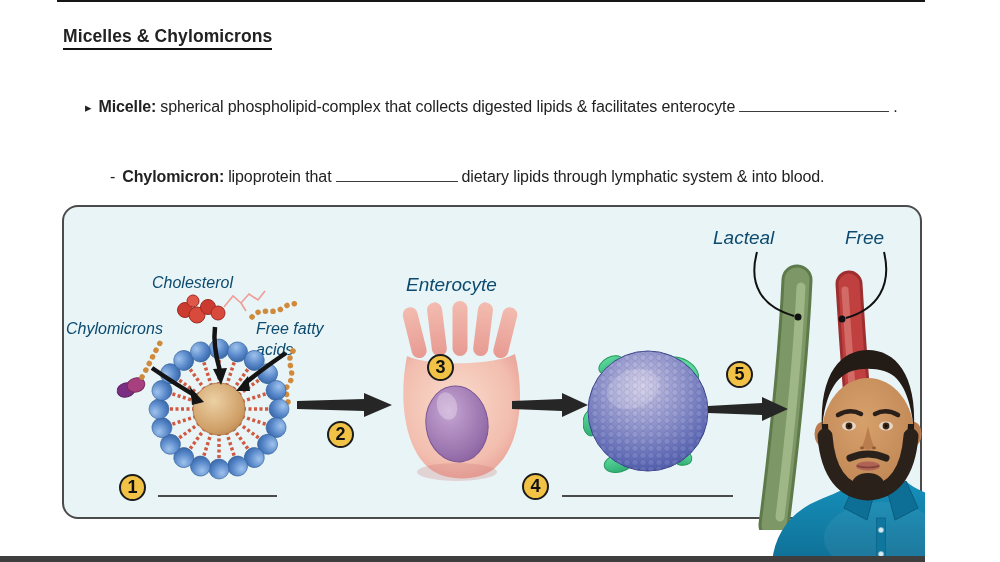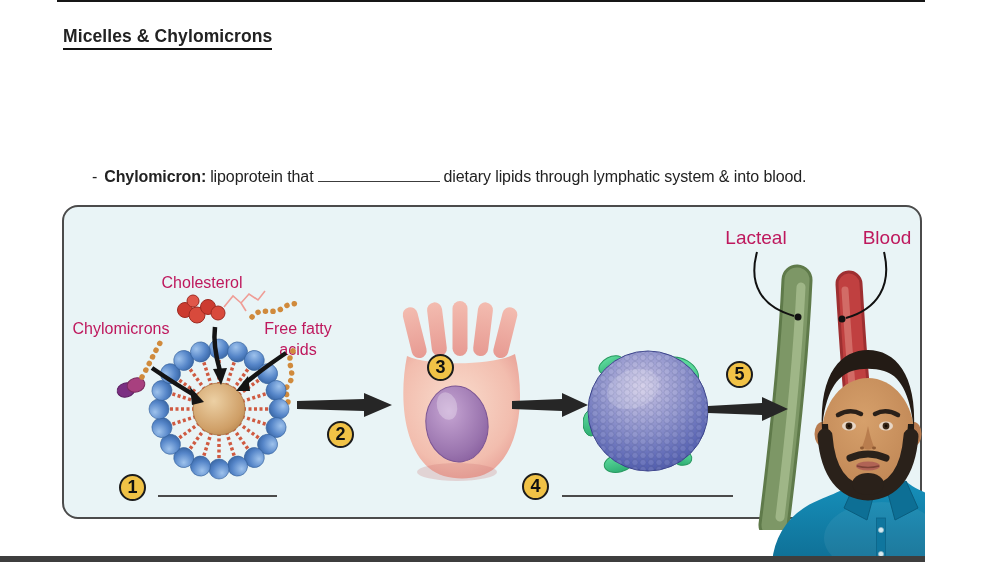--- a/index.html
+++ b/index.html
@@ -9,32 +9,32 @@
   
   .top-line{left:57px;top:0;width:935px;height:2px;background:#161616;}
   .bottom-bar{left:0;top:556px;width:1000px;height:6px;background:#3e3e3e;z-index:60;}
   
   .title{left:63px;top:26px;font-size:17.5px;font-weight:bold;border-bottom:2px solid #111;
          padding-bottom:1px;letter-spacing:.1px;}
   .bullet{font-size:16px;white-space:nowrap;letter-spacing:-0.1px;}
   .b1{left:63px;top:63px;}
   .b2{left:85px;top:98px;}
   .b3{left:85px;top:133px;}
-  .b4{left:92px;top:168px;}
+  .b4{left:110px;top:168px;}
   .marker-d{font-size:11px;vertical-align:1px;margin-right:9px;}
   .marker-t{font-size:13px;margin-right:7px;}
   .marker-dash{margin-right:7px;}
   .term{font-weight:bold;margin-right:4px;}
   .blank{display:inline-block;height:13px;border-bottom:1.5px solid #3c3c3c;margin:0 4px;}
   .blank-b2{width:150px;}
   .blank-b4{width:122px;}
   
   .frame{left:62px;top:205px;width:856px;height:310px;border:2px solid #4b4b4b;
          border-radius:16px;background:#e9f4f6;}
-  .dlabel{font-size:16px;color:#be185d;text-align:center;line-height:21px;z-index:5;}
+  .dlabel{font-size:16px;color:#0c4a6e;line-height:21px;z-index:5;font-style:italic;}
   .dlabel-lg{font-size:19px;}
   .lab-chol{left:152px;top:272px;width:100px;}
   .lab-mono{left:66px;top:318px;width:110px;}
   .lab-ffa{left:256px;top:318px;width:84px;}
   .lab-ent{left:406px;top:274px;width:110px;}
   .lab-lac{left:713px;top:227px;width:86px;}
   .lab-blood{left:845px;top:227px;width:84px;}
   
   .badge{width:27px;height:27px;border-radius:50%;background:#f1c246;border:2px solid #1c1c1c;
          box-sizing:border-box;display:flex;align-items:center;justify-content:center;
@@ -50,33 +50,37 @@
 </head>
 <body>
 
 <div class="stage">
 
   <div class="abs top-line"></div>
 
   <div class="abs title">Micelles &amp; Chylomicrons</div>
 
 
+  <div class="abs bullet b2">
+    <span class="marker-t">▸</span><span class="term">Micelle:</span><span>spherical phospholipid-complex that collects digested lipids &amp; facilitates enterocyte</span><span class="blank blank-b2"></span><span>.</span>
+  </div>
 
 
   <div class="abs bullet b4">
     <span class="marker-dash">-</span><span class="term">Chylomicron:</span><span>lipoprotein that</span><span class="blank blank-b4"></span><span>dietary lipids through lymphatic system &amp; into blood.</span>
   </div>
 
   <div class="abs frame"></div>
 
   <div class="abs dlabel lab-chol">Cholesterol</div>
   <div class="abs dlabel lab-mono">Chylomicrons</div>
   <div class="abs dlabel lab-ffa">Free fatty acids</div>
+  <div class="abs dlabel dlabel-lg lab-ent">Enterocyte</div>
   <div class="abs dlabel dlabel-lg lab-lac">Lacteal</div>
-  <div class="abs dlabel dlabel-lg lab-blood">Blood</div>
+  <div class="abs dlabel dlabel-lg lab-blood">Free</div>
 
   <svg class="svg-abs" style="left:100px;top:255px;" width="230" height="230" viewBox="0 0 230 230">
     <defs>
       <radialGradient id="beadG" cx="35%" cy="30%" r="80%">
         <stop offset="0%" stop-color="#9ec2ec"></stop>
           <stop offset="60%" stop-color="#5585c8"></stop>
           <stop offset="100%" stop-color="#35629f"></stop>
       </radialGradient>
       <radialGradient id="coreG" cx="40%" cy="35%" r="80%">
         <stop offset="0%" stop-color="#ecd0a4"></stop>

